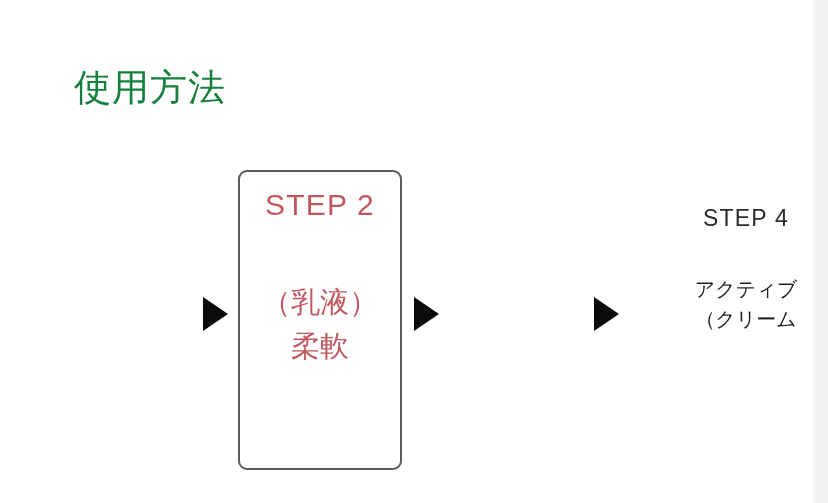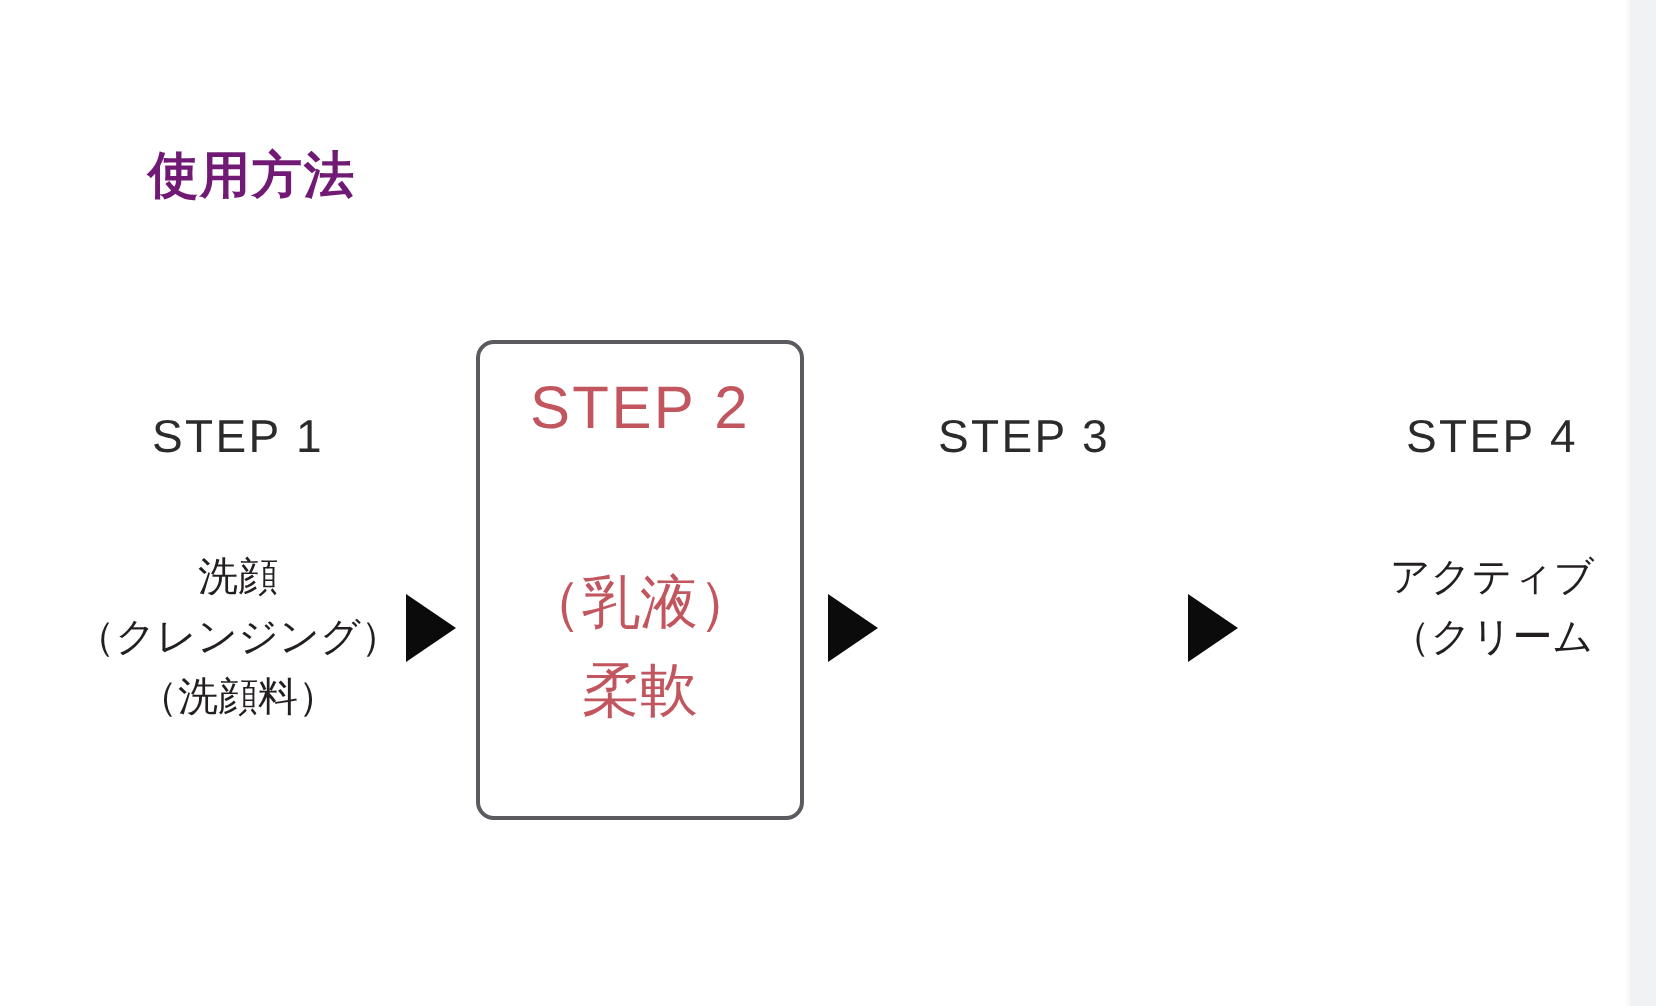--- a/index.html
+++ b/index.html
@@ -38,25 +38,25 @@
     width: 2px;
     height: 503px;
     background: #fafafa;
   }
 
   
   #page-title {
     position: absolute;
     left: 74px;
     top: 68px;
-    font-size: 25px;
+    font-size: 37px;
     line-height: 40px;
     letter-spacing: 1px;
-    color: #701a75;
-    font-weight: 700;
+    color: #15803d;
+    font-weight: 400;
     white-space: nowrap;
   }
 
   
   .step-col {
     position: absolute;
     text-align: center;
     color: #231f20;
   }
   .step-head {
@@ -82,21 +82,21 @@
 
   #step-4 { left: 660px; top: 203px; width: 172px; }
   #step-4 .step-body { margin-top: 41px; text-align: center; }
 
   
   #step-2-card {
     position: absolute;
     left: 238px;
     top: 170px;
     width: 164px;
-    height: 240px;
+    height: 300px;
     box-sizing: border-box;
     background: #ffffff;
     border: 2px solid #5a5a5f;
     border-radius: 9px;
     text-align: center;
   }
   #step-2-card .step-head {
     position: absolute;
     left: 0;
     right: 0;
@@ -132,43 +132,34 @@
 </head>
 <body>
 
 <div id="canvas">
 
   <div class="edge-strip-inner"></div>
   <div class="edge-strip"></div>
 
   <div id="page-title">使用方法</div>
 
-  <div class="step-col" id="step-1">
-    <div class="step-head">STEP 1</div>
-    <div class="step-body">
-      <span class="step-line">洗顔</span>
-      <span class="step-line">（クレンジング）</span>
-      <span class="step-line">（洗顔料）</span>
-    </div>
-  </div>
 
   <div class="arrow-icon" id="arrow-1"></div>
 
   <div id="step-2-card">
     <div class="step-head">STEP 2</div>
     <div class="step-body">
       <span class="step-line">（乳液）</span>
       <span class="step-line">柔軟</span>
     </div>
   </div>
 
   <div class="arrow-icon" id="arrow-2"></div>
 
   <div class="step-col" id="step-3">
-    <div class="step-head">STEP 3</div>
   </div>
 
   <div class="arrow-icon" id="arrow-3"></div>
 
   <div class="step-col" id="step-4">
     <div class="step-head">STEP 4</div>
     <div class="step-body">
       <span class="step-line">アクティブ</span>
       <span class="step-line">（クリーム</span>
     </div>

